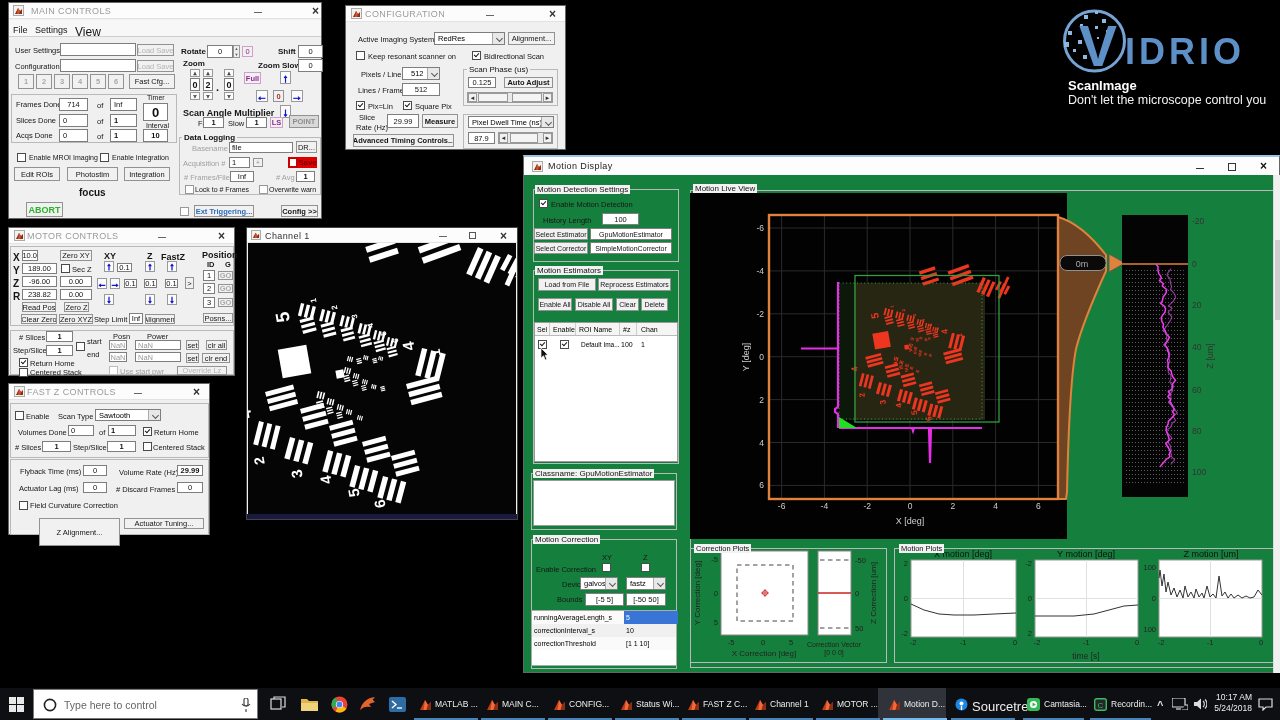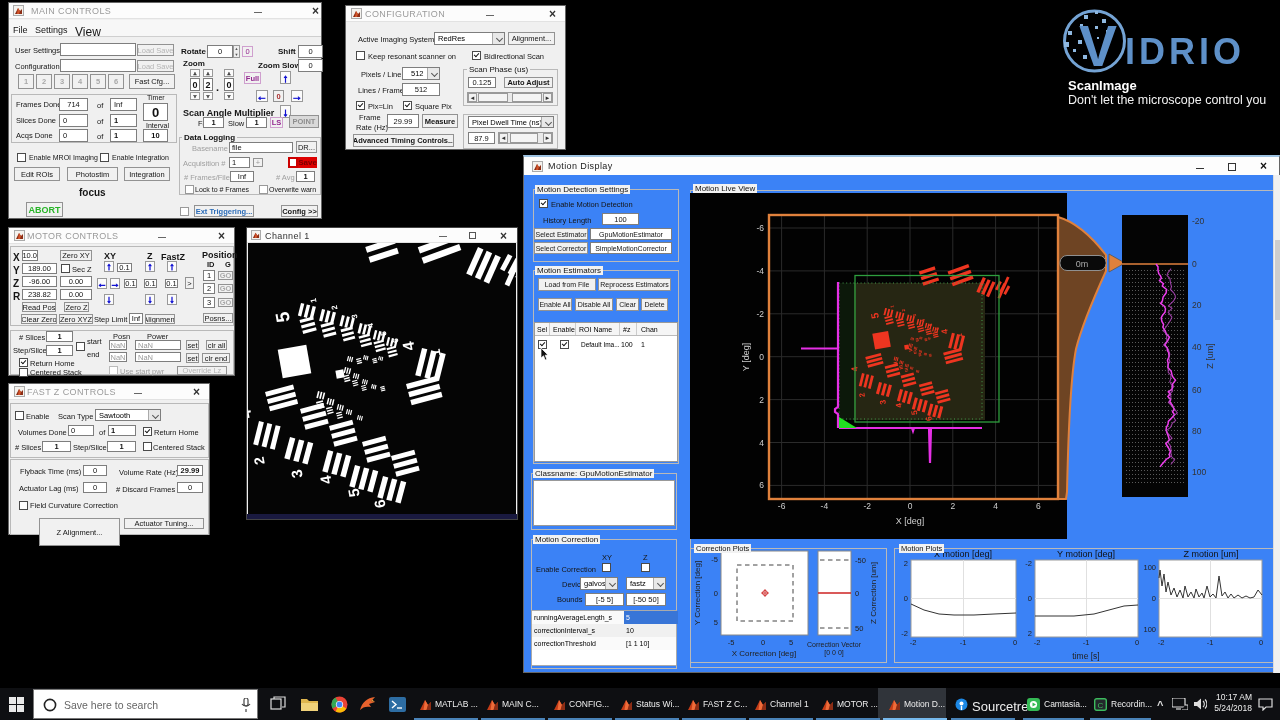--- a/index.html
+++ b/index.html
@@ -198,21 +198,21 @@
  <div class="lb" style="left:12px;top:80px">Lines / Frame</div>
  <div class="in" style="left:56px;top:77px;width:38px;height:13px">512</div>
  <div class="cb" style="left:10px;top:95px">
       <i class="ck"></i>
     </div>
  <div class="lb" style="left:22px;top:96px">Pix=Lin</div>
  <div class="cb" style="left:57px;top:95px">
       <i class="ck"></i>
     </div>
  <div class="lb" style="left:69px;top:96px">Square Pix</div>
- <div class="lb" style="left:13px;top:107px">Frame</div>
+ <div class="lb" style="left:13px;top:107px">Slice</div>
  <div class="lb" style="left:10px;top:117px">Rate (Hz)</div>
  <div class="in" style="left:41px;top:108px;width:32px;height:14px">29.99</div>
  <div class="b" style="left:76px;top:108px;width:36px;height:14px;font-weight:bold">Measure</div>
  <div class="b" style="left:7px;top:128px;width:101px;height:13px;font-weight:bold">Advanced Timing Controls...</div>
  <div class="grp" style="left:117px;top:63px;width:95px;height:37px"></div>
  <div class="gl" style="left:121px;top:59px">Scan Phase (us)</div>
  <div class="in" style="left:122px;top:71px;width:28px;height:11px">0.125</div>
  <div class="b" style="left:158px;top:71px;width:49px;height:11px;font-weight:bold">Auto Adjust</div>
  <div class="sb" style="left:121px;top:86px;width:86px;height:11px">
       <i style="left:0">◄</i>
@@ -646,21 +646,21 @@
 <g transform="translate(135,233) rotate(15)">
           <rect x="0.0" width="5.5" height="22"></rect>
           <rect x="9.3" width="5.5" height="22"></rect>
           <rect x="18.6" width="5.5" height="22"></rect>
         </g>
 <text x="137" y="260" transform="rotate(-100 137 260)" font-size="15" font-weight="bold" font-family="Liberation Sans" text-anchor="middle">6</text>
 </g>
 </defs>
 </svg>
 
-<div class="win" id="w-md" style="left:523px;top:155px;width:757px;height:518px;border-top:2px solid #9ec3e2;background:#3b82f6">
+<div class="win" id="w-md" style="left:523px;top:155px;width:757px;height:518px;border-top:2px solid #9ec3e2;background:#15803d">
  <div style="position:absolute;left:0;top:0;width:100%;height:18px;background:#fdfdfd"></div>
  <div class="mico" style="left:8px;top:4px">
       <svg width="9" height="9" viewBox="0 0 9 9">
         <path d="M1 8 L4 2 L6 5 L8 3 L8 8 Z" fill="#8c2d15"></path>
         <path d="M4 2 L6 5 L5 8 L3 8 Z" fill="#d4542a"></path>
       </svg>
     </div>
  <div class="ttl" style="left:24px;top:4px;color:#222">Motion Display</div>
  <div class="wmin" style="left:672px;top:11px;background:#333"></div>
  <div style="position:absolute;left:704px;top:6px;width:8px;height:8px;border:1px solid #333"></div>
@@ -913,21 +913,21 @@
         <rect x="0" y="0" width="7" height="7"></rect>
         <rect x="8" y="0" width="7" height="7"></rect>
         <rect x="0" y="8" width="7" height="7"></rect>
         <rect x="8" y="8" width="7" height="7"></rect>
       </g>
     </svg>
  <div style="position:absolute;left:33px;top:1px;width:225px;height:30px;background:#fff;border:1px solid #777">
   <svg width="14" height="14" style="position:absolute;left:9px;top:8px">
         <circle cx="7" cy="7" r="5.6" fill="none" stroke="#222" stroke-width="1.6"></circle>
       </svg>
-  <span style="position:absolute;left:30px;top:9px;font-size:10.5px;color:#666">Save here to search</span>
+  <span style="position:absolute;left:30px;top:9px;font-size:10.5px;color:#666">Type here to control</span>
   <svg width="10" height="14" style="position:absolute;left:207px;top:8px">
         <rect x="3" y="0" width="4" height="8" rx="2" fill="none" stroke="#444" stroke-width="1.2"></rect>
         <path d="M1 6 a5 5 0 0 0 8 0 M5 11 L5 14" fill="none" stroke="#444" stroke-width="1.2"></path>
       </svg>
  </div>
  <svg width="16" height="16" style="position:absolute;left:270px;top:8px">
       <rect x="1" y="3" width="10" height="10" fill="none" stroke="#ddd" stroke-width="1.2"></rect>
       <path d="M4 3 L4 1 L15 1 L15 11 L12 11" fill="none" stroke="#ddd" stroke-width="1.2"></path>
     </svg>
  <svg width="18" height="15" style="position:absolute;left:301px;top:9px">

